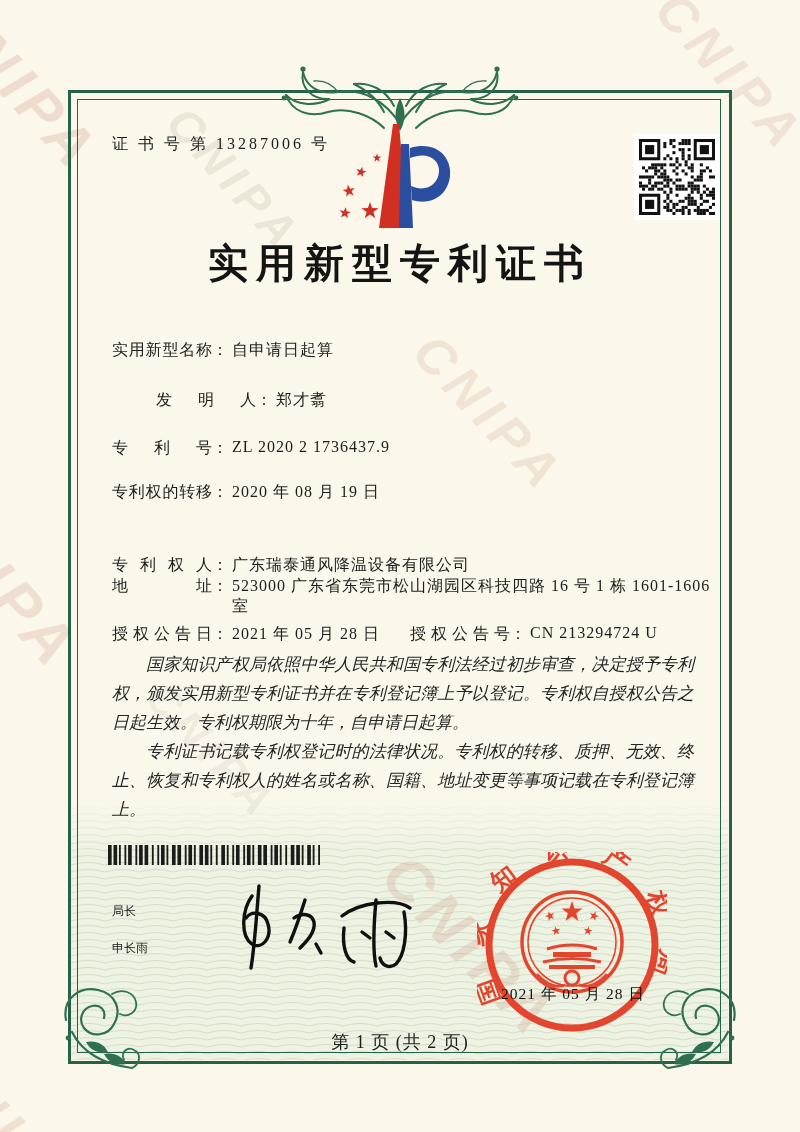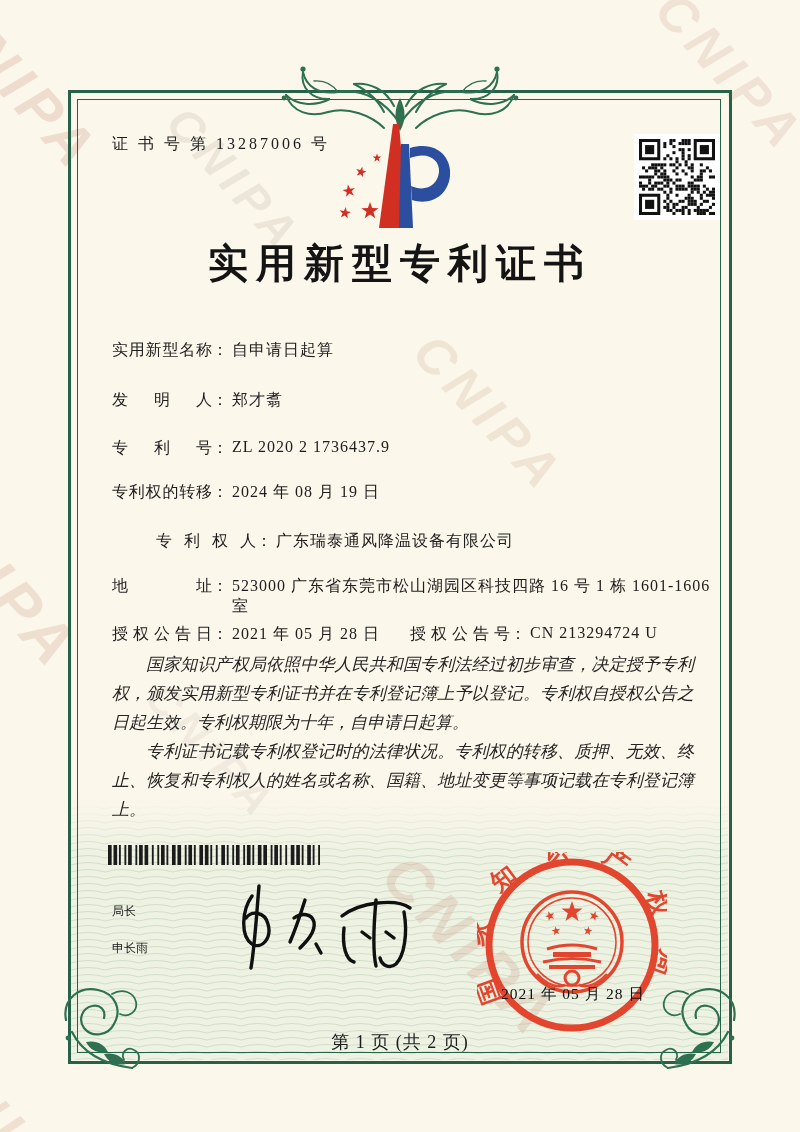--- a/index.html
+++ b/index.html
@@ -370,30 +370,30 @@
     <path d="M60,6 L66,6 L75,110 L46,110 Z" fill="#d02f22"></path>
     <path d="M68,26 L76,26 L80,110 L66,110 Z" fill="#2b4f9e"></path>
     <path d="M77,30 C104,22 119,40 117,58 C115,78 97,88 79,82 L78,68 C93,75 105,66 106,54 C107,41 94,33 77,40 Z" fill="#2b4f9e"></path>
   </svg>
 
   <div class="title">实用新型专利证书</div>
 
   <div class="frow" style="top:340px;">
     <span class="flabel">实用新型名称</span><span class="fcolon">：</span><span class="fvalue">自申请日起算</span>
   </div>
-  <div class="frow" style="top:390px;">
+  <div class="frow" style="top:390px;margin-left:44px;">
     <span class="flabel">发明人</span><span class="fcolon">：</span><span class="fvalue">郑才翥</span>
   </div>
   <div class="frow" style="top:438px;">
     <span class="flabel">专利号</span><span class="fcolon">：</span><span class="fvalue">ZL 2020 2 1736437.9</span>
   </div>
   <div class="frow" style="top:482px;">
-    <span class="flabel">专利权的转移</span><span class="fcolon">：</span><span class="fvalue">2024 年 08 月 19 日</span>
-  </div>
-  <div class="frow" style="top:531px;margin-left:44px;">
+    <span class="flabel">专利权的转移</span><span class="fcolon">：</span><span class="fvalue">2020 年 08 月 19 日</span>
+  </div>
+  <div class="frow" style="top:555px;">
     <span class="flabel">专利权人</span><span class="fcolon">：</span><span class="fvalue">广东瑞泰通风降温设备有限公司</span>
   </div>
   <div class="frow addr" style="top:576px;">
     <span class="flabel">地址</span><span class="fcolon">：</span><span class="fvalue">523000 广东省东莞市松山湖园区科技四路 16 号 1 栋 1601-1606 室</span>
   </div>
   <div class="frow" style="top:624px;width:588px;">
     <span><span class="flabel">授权公告日</span><span class="fcolon">：</span><span class="fvalue">2021 年 05 月 28 日</span></span>
     <span class="grant-right"><span class="flabel">授权公告号</span><span class="fcolon">：</span><span class="fvalue">CN 213294724 U</span></span>
   </div>
 

